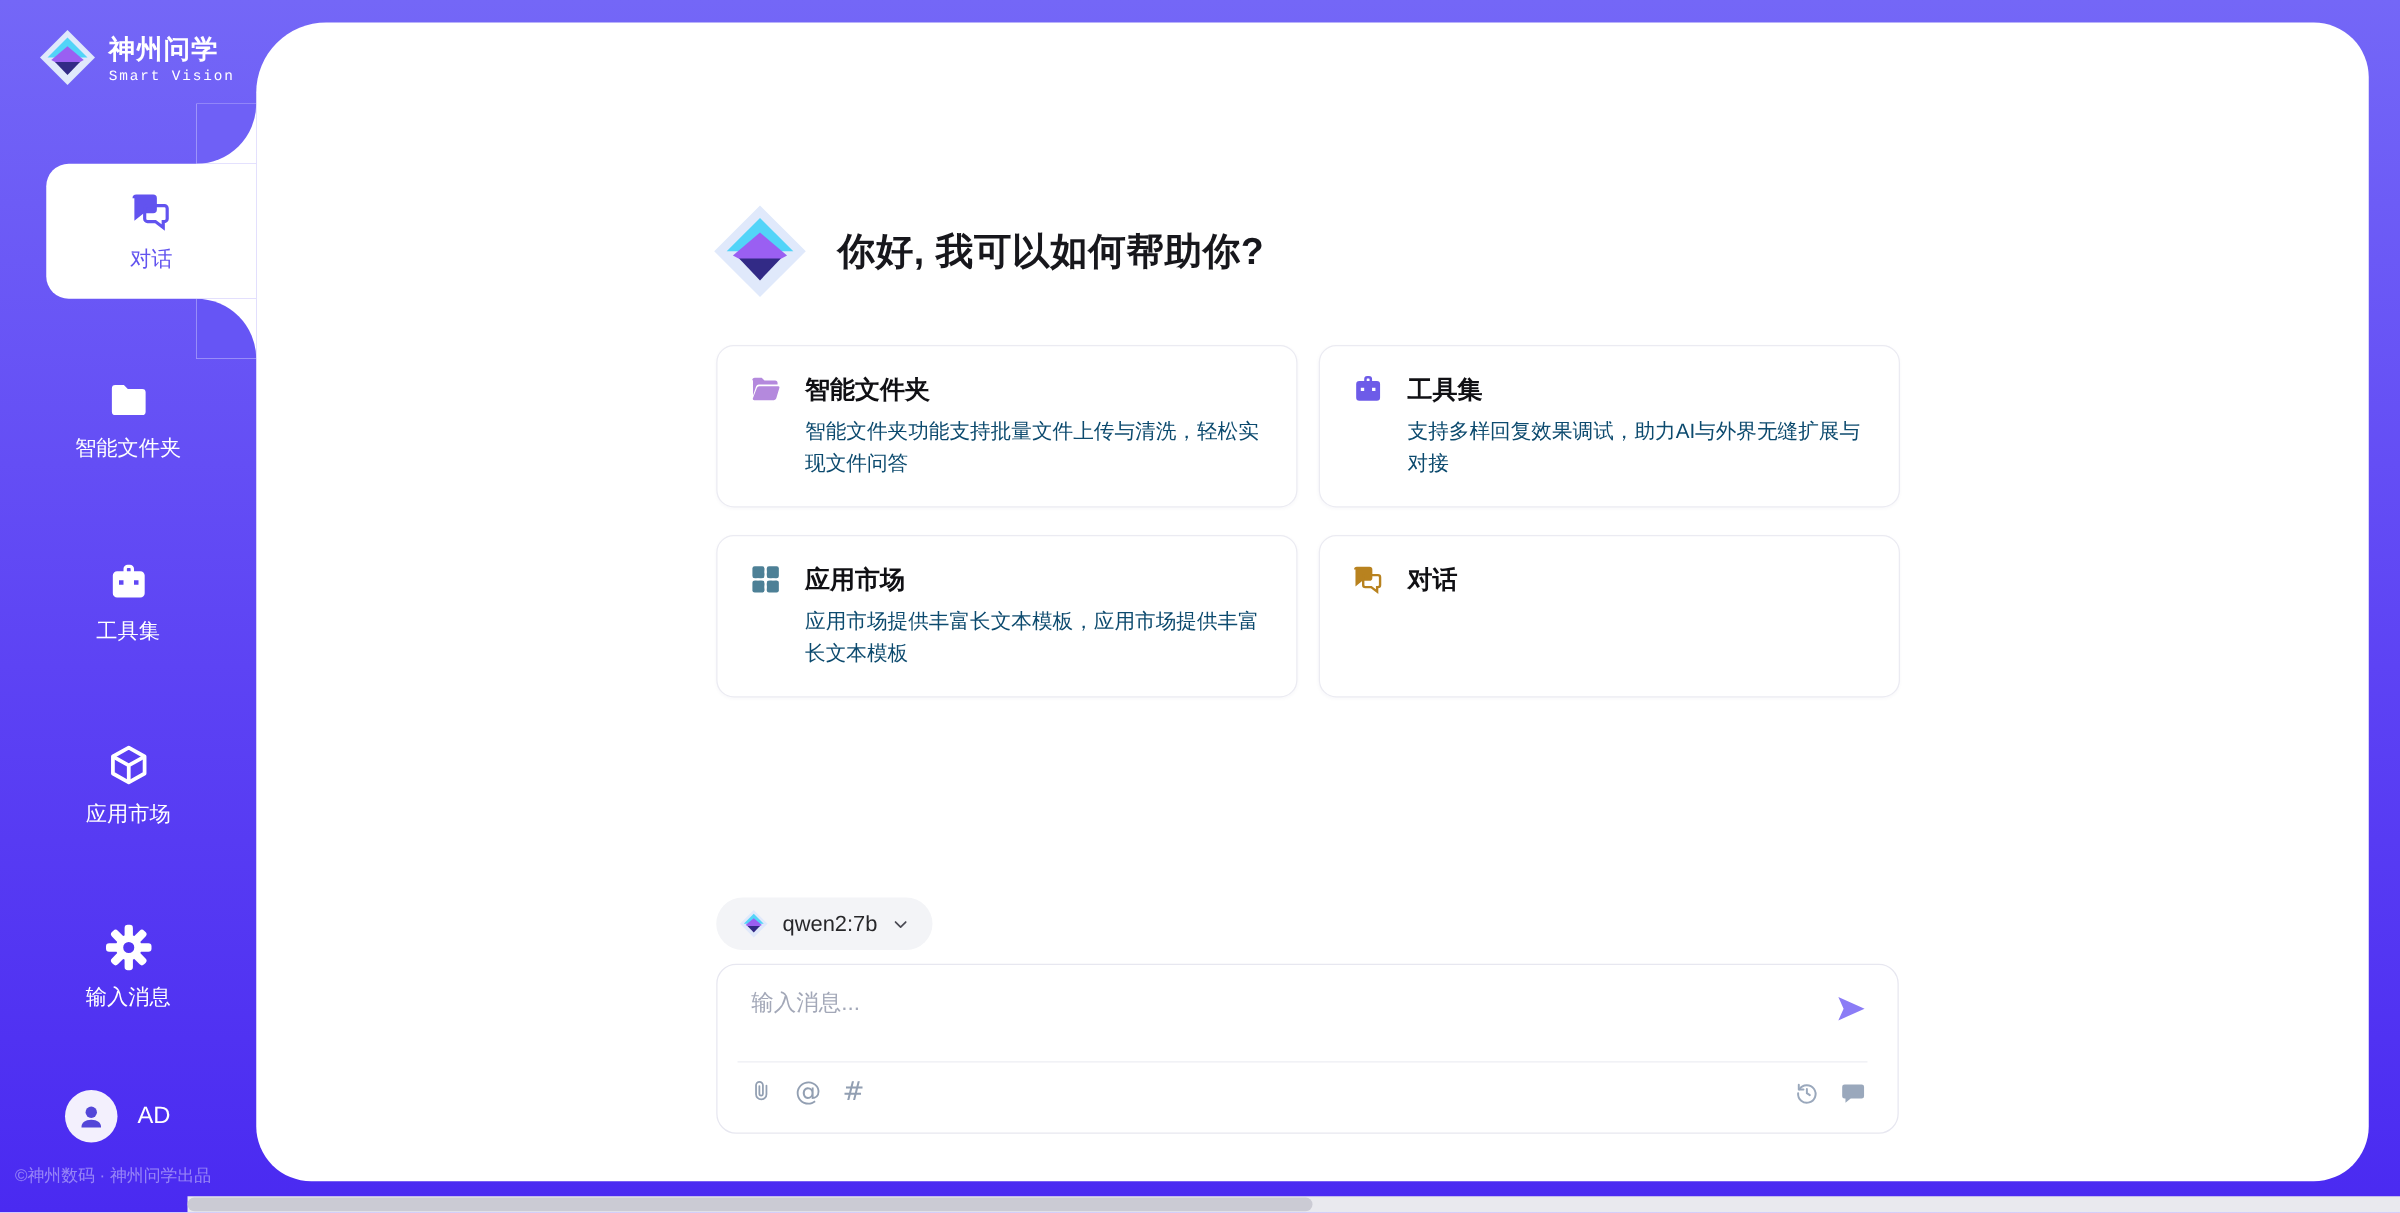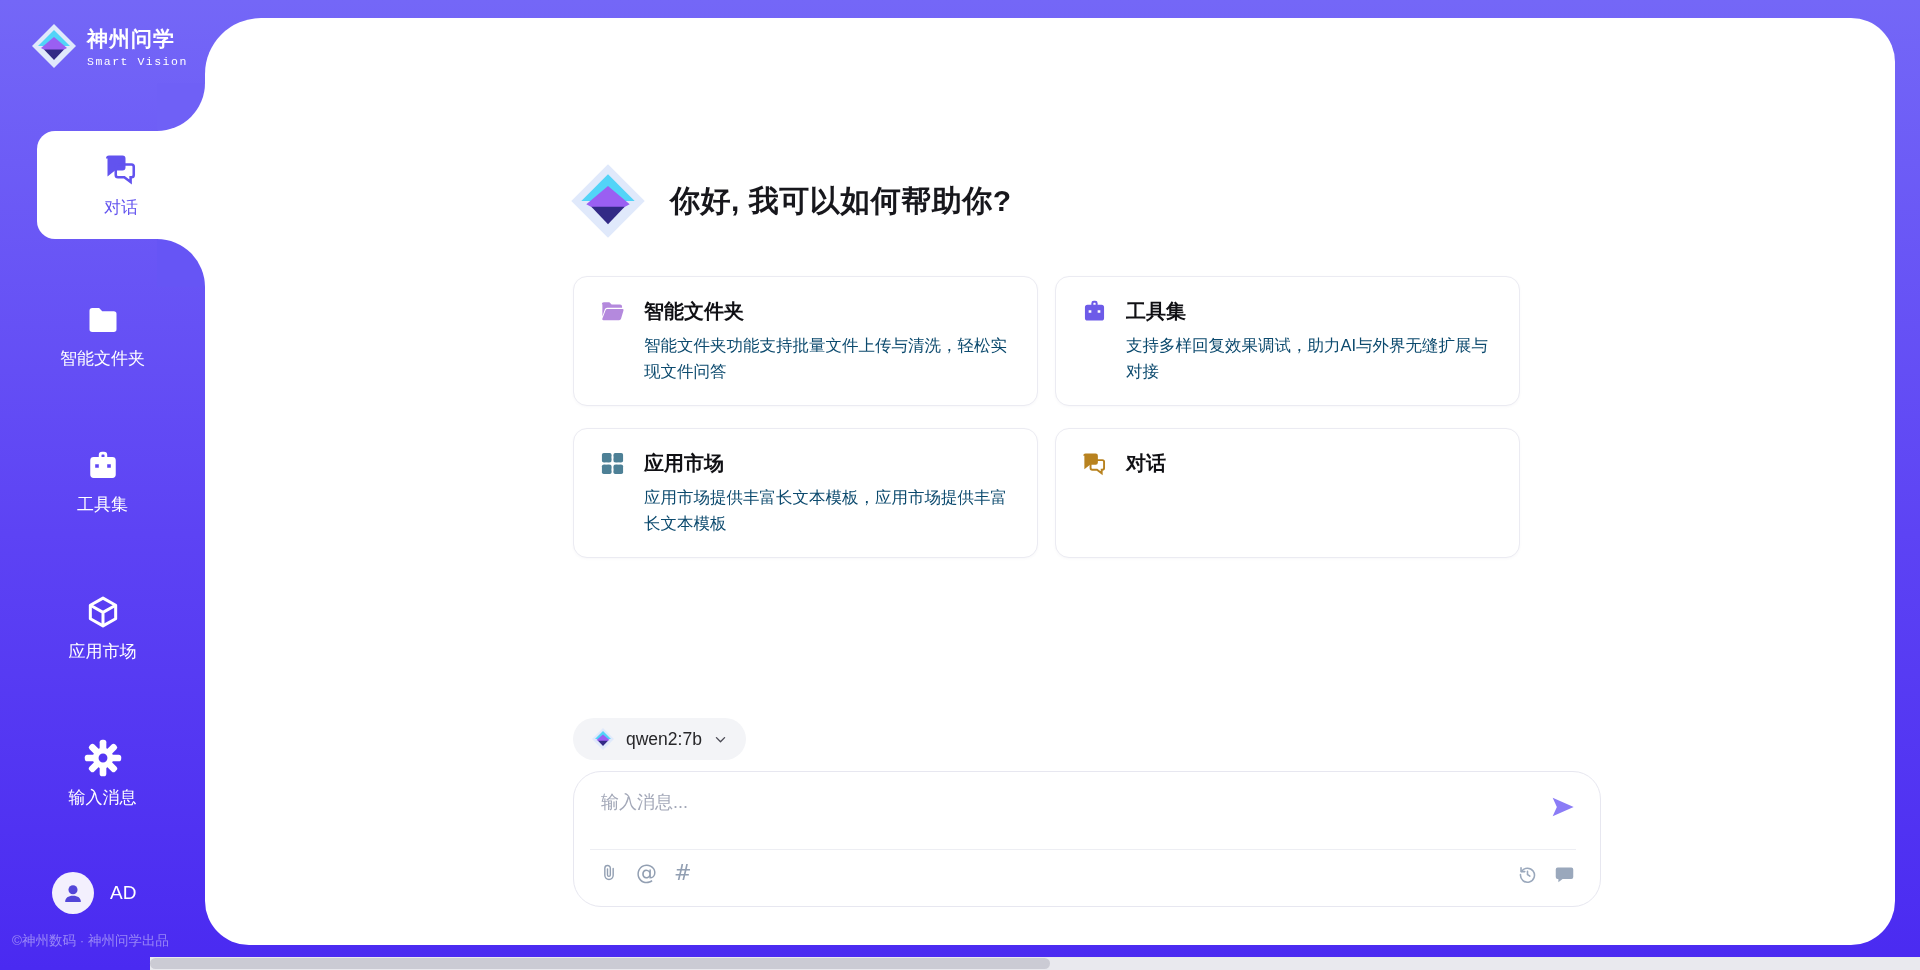--- a/index.html
+++ b/index.html
@@ -54,22 +54,22 @@
     padding:21px 24px 0 25px; box-shadow:0 1px 3px rgba(40,40,80,.03); cursor:pointer; }
   .card-head { display:flex; align-items:center; gap:18px; }
   .card-title { font-size:20px; font-weight:700; color:#101014; }
   .card-desc { margin:8px 0 0 45px; font-size:16.5px; color:#0c4a6e; line-height:1.55; }
 
   .model-pill { position:absolute; left:368px; top:700px; height:42px;
     display:inline-flex; align-items:center; gap:11px; padding:0 18px;
     background:#f3f4f7; border-radius:21px; cursor:pointer;justify-content:space-between; }
   .model-name { font-size:17.5px; color:#27272a; }
 
-  .composer { position:absolute; left:368px; top:753px; width:1028px; height:136px;
-    background:#fff; border:1.6px solid #e7e7f0; border-radius:28px; }
+  .composer { position:absolute; left:368px; top:753px; width:946px; height:136px;
+    background:#fff; border:1.6px solid #e7e7f0; border-radius:16px; }
   .composer textarea { position:absolute; left:0; top:0; width:100%; height:72px;
     border:none; outline:none; resize:none; background:transparent;
     padding:18px 70px 0 27px; font-size:18px; color:#333;
     font-family:"Liberation Sans","DejaVu Sans",sans-serif; }
   .composer textarea::placeholder { color:#a3a8b8; }
   .send-btn { position:absolute; right:22px; top:20px; width:30px; height:30px;
     border:none; background:transparent; cursor:pointer; color:#8b7cf6; }
   .composer-divider { position:absolute; left:16px; right:24px; top:77px;
     height:1px; background:#edeef3; }
   .tools-left { position:absolute; left:25px; top:90px; display:flex;

